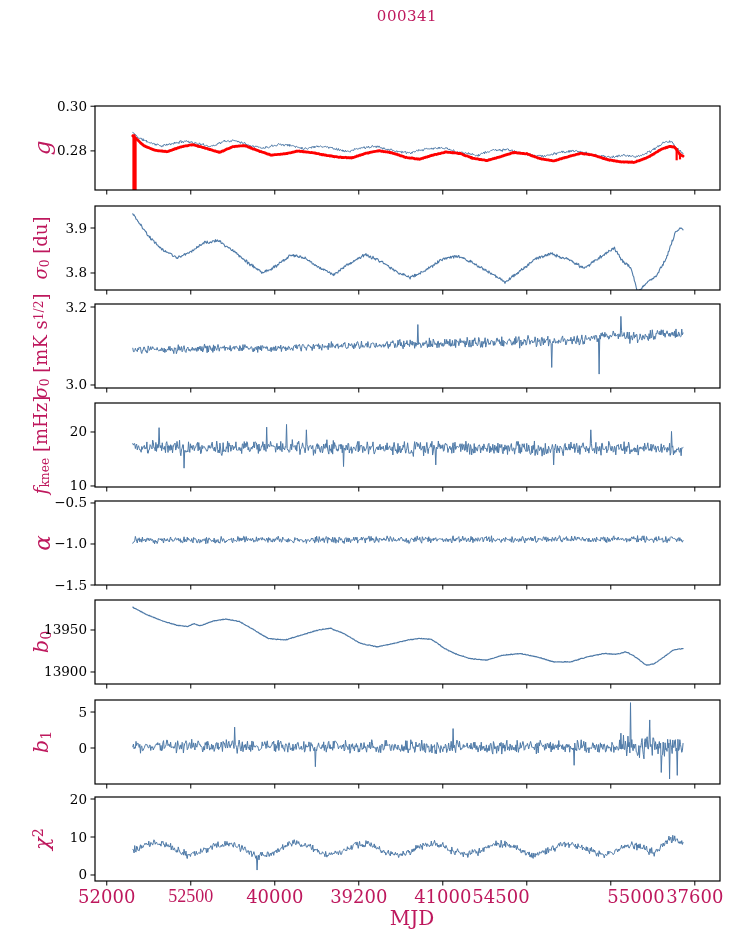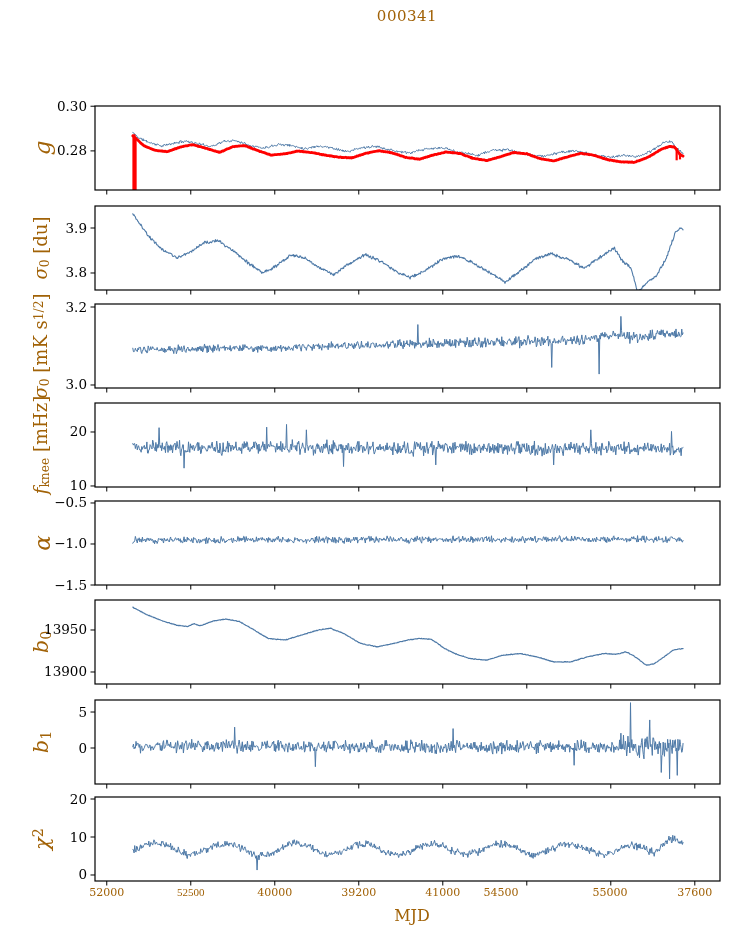--- a/index.html
+++ b/index.html
@@ -1,32 +1,32 @@
 <!DOCTYPE html>
 <html><head>
 <meta charset="utf-8">
 <style>
   html,body{margin:0;padding:0;background:#ffffff;}
   .figure{position:relative;width:729px;height:944px;background:#ffffff;
-          font-family:"DejaVu Serif", serif;color:#a16207;overflow:hidden;}
+          font-family:"DejaVu Serif", serif;color:#be185d;overflow:hidden;}
   .title{position:absolute;left:407px;top:7px;transform:translateX(-50%);
          font-size:15px;letter-spacing:.5px;}
   .panel{position:absolute;left:0;width:729px;height:84px;}
   .p0{top:106px}.p1{top:206px}.p2{top:304px}.p3{top:403px}
   .p4{top:501px}.p5{top:600px}.p6{top:700px}.p7{top:797px}
   svg.plot{position:absolute;left:95px;top:0;overflow:visible;display:block;}
   .ylabel{position:absolute;left:42px;top:50%;
           transform:translate(-50%,-50%) rotate(-90deg);
           white-space:nowrap;line-height:1;}
   .ylabel .it{font-style:italic;}
   .ylabel .sub{font-size:68%;vertical-align:-18%;}
   .ylabel .sup{font-size:68%;vertical-align:38%;}
-  .xtl{position:absolute;top:886px;transform:translateX(-50%);font-size:11px;text-align:center;}
+  .xtl{position:absolute;top:886px;transform:translateX(-50%);font-size:18px;text-align:center;}
   .xlabel{position:absolute;left:412px;top:906px;transform:translateX(-50%);
-          font-size:16px;}
+          font-size:20px;}
 </style>
 </head>
 <body>
 
 <div class="figure">
   <div class="title">000341</div>
 
   <section class="panel p0">
     <div class="ylabel" style="font-size: 23px;"><span class="it">g</span></div>
     <svg class="plot" width="625" height="84">
@@ -245,17 +245,17 @@
       </svg>
   </section>
 
   <div id="xticklabels">
       <div class="xtl" style="left: 106.761px;">52000</div>
       <div class="xtl" style="left: 190.766px; font-family: Liberation Serif, serif;">52500</div>
       <div class="xtl" style="left: 274.772px;">40000</div>
       <div class="xtl" style="left: 358.777px;">39200</div>
       <div class="xtl" style="left: 442.782px;">41000</div>
       <div class="xtl" style="left: 501px;">54500</div>
-      <div class="xtl" style="left: 610px;">55000</div>
+      <div class="xtl" style="left: 636px;">55000</div>
       <div class="xtl" style="left: 694.798px;">37600</div>
     </div>
   <div class="xlabel">MJD</div>
 </div>
 
 </body></html>

